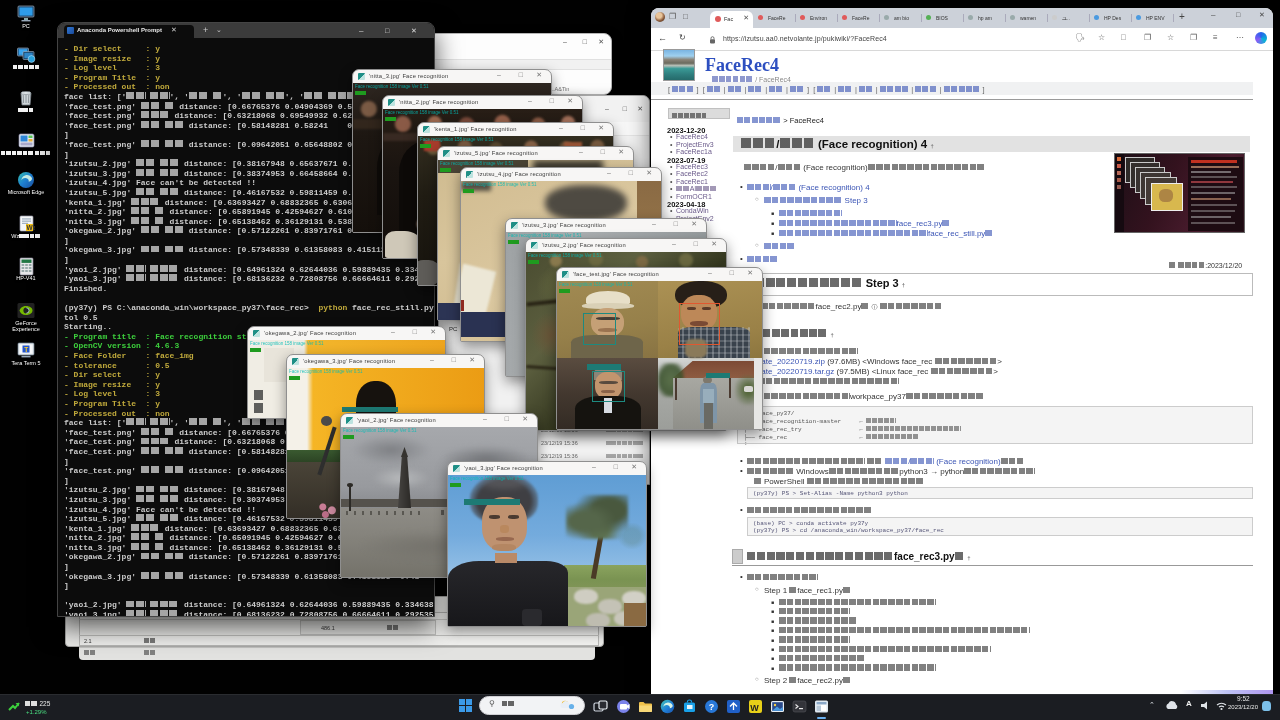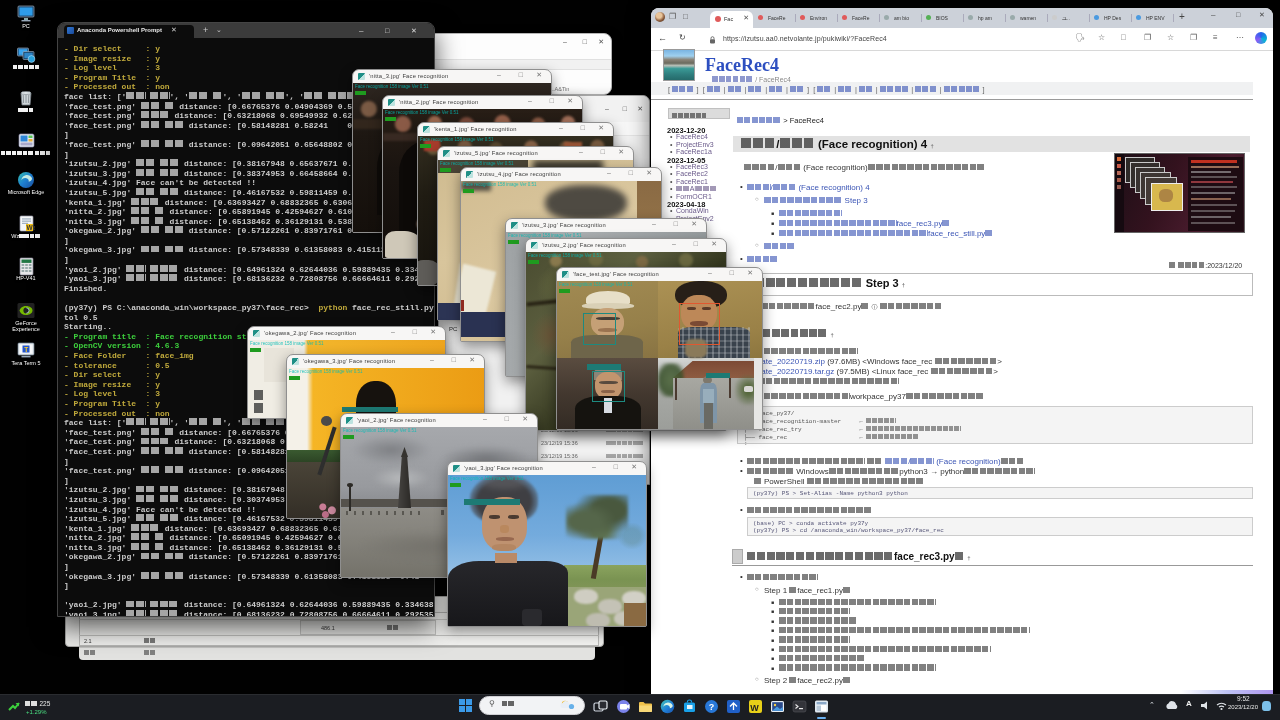--- a/index.html
+++ b/index.html
@@ -249,21 +249,21 @@
         <div class="a" style="left:17px;top:57px;width:62px;height:11px;background:#dcdcdc;border:1px solid #c0c0c0">
           <span style="position:absolute;left:3px;top:2px"><i class="j" style="width:35.3px;height:4.8px;background:repeating-linear-gradient(90deg,currentColor 0 4.9px,transparent 4.9px 5.9px);opacity:0.62;color:#333;"></i></span>
         </div>
         <div class="b" style="left:16px;top:75px;font-size:7.5px;font-weight:bold;color:#111">2023-12-20</div>
         <div class="b" style="left:19px;top:82.4px;font-size:7px;color:#555">•</div>
         <div class="b" style="left:25px;top:82.4px;font-size:7px;color:#6a5a8a">FaceRec4</div>
         <div class="b" style="left:19px;top:89.80000000000001px;font-size:7px;color:#555">•</div>
         <div class="b" style="left:25px;top:89.80000000000001px;font-size:7px;color:#6a5a8a">ProjectEnv3</div>
         <div class="b" style="left:19px;top:97.20000000000002px;font-size:7px;color:#555">•</div>
         <div class="b" style="left:25px;top:97.20000000000002px;font-size:7px;color:#6a5a8a">FaceRec1a</div>
-        <div class="b" style="left:16px;top:104.60000000000002px;font-size:7.5px;font-weight:bold;color:#111">2023-12-05</div>
+        <div class="b" style="left:16px;top:104.60000000000002px;font-size:7.5px;font-weight:bold;color:#111">2023-07-19</div>
         <div class="b" style="left:19px;top:112.00000000000003px;font-size:7px;color:#555">•</div>
         <div class="b" style="left:25px;top:112.00000000000003px;font-size:7px;color:#6a5a8a">FaceRec3</div>
         <div class="b" style="left:19px;top:119.40000000000003px;font-size:7px;color:#555">•</div>
         <div class="b" style="left:25px;top:119.40000000000003px;font-size:7px;color:#6a5a8a">FaceRec2</div>
         <div class="b" style="left:19px;top:126.80000000000004px;font-size:7px;color:#555">•</div>
         <div class="b" style="left:25px;top:126.80000000000004px;font-size:7px;color:#6a5a8a">FaceRec1</div>
         <div class="b" style="left:19px;top:134.20000000000005px;font-size:7px;color:#555">•</div>
         <div class="b" style="left:25px;top:134.20000000000005px;font-size:7px;color:#6a5a8a"><i class="j" style="width:13.7px;height:5.6px;background:repeating-linear-gradient(90deg,currentColor 0 5.7px,transparent 5.7px 6.9px);opacity:0.62;"></i>AI<i class="j" style="width:20.6px;height:5.6px;background:repeating-linear-gradient(90deg,currentColor 0 5.7px,transparent 5.7px 6.9px);opacity:0.62;"></i></div>
         <div class="b" style="left:19px;top:141.60000000000005px;font-size:7px;color:#555">•</div>
         <div class="b" style="left:25px;top:141.60000000000005px;font-size:7px;color:#6a5a8a">FormOCR1</div>

